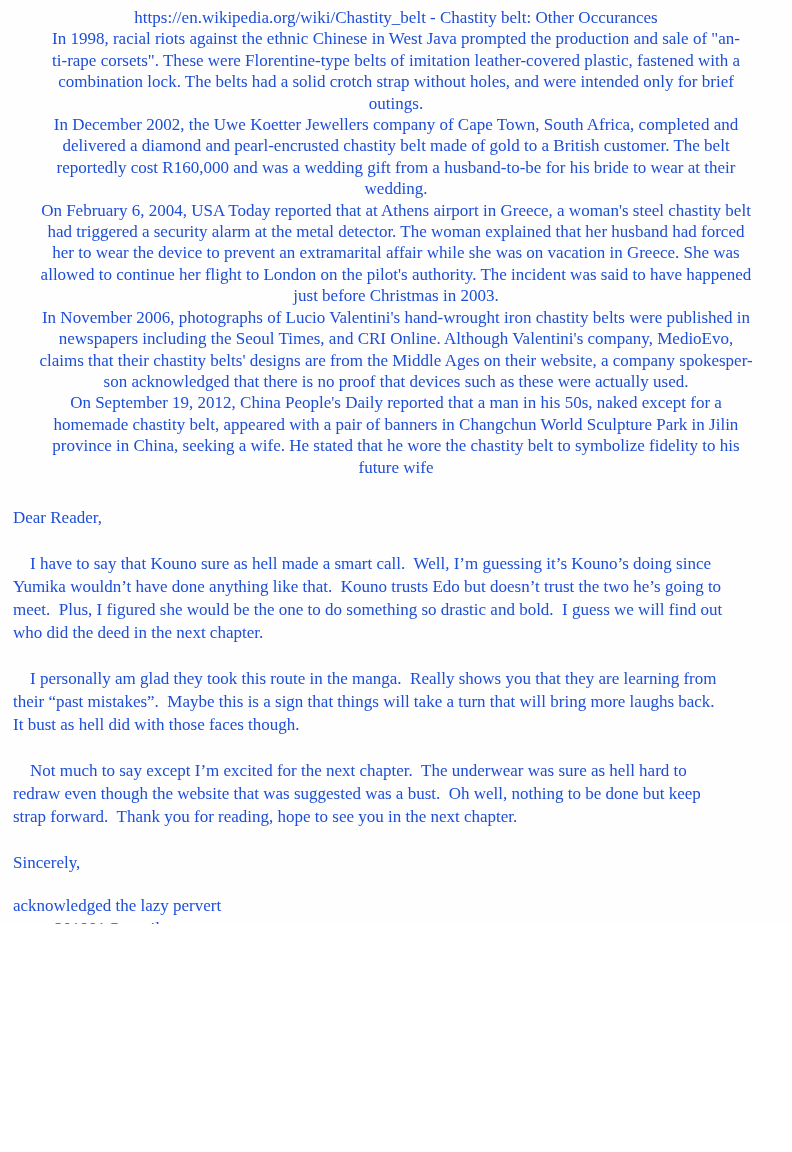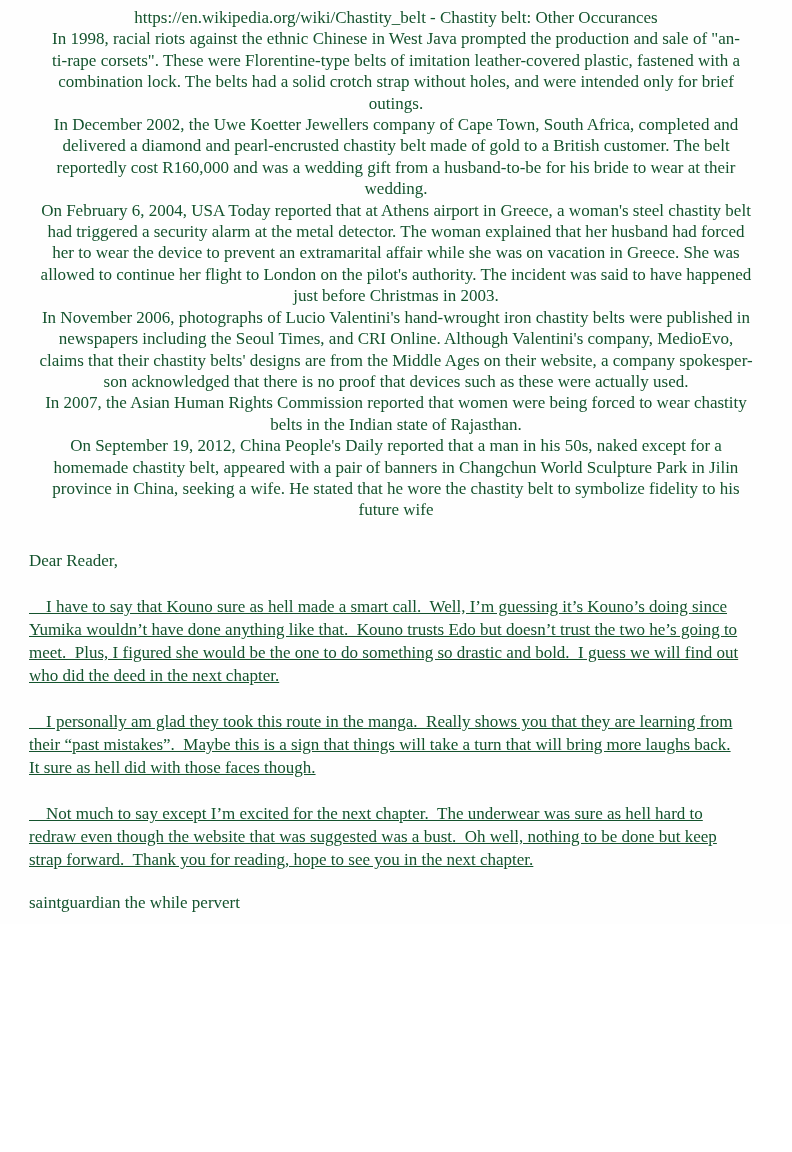--- a/index.html
+++ b/index.html
@@ -5,21 +5,21 @@
   html, body {
     margin: 0;
     padding: 0;
     background: #ffffff;
   }
   .page {
     position: relative;
     width: 792px;
     height: 924px;
     background: #fefefe;
-    color: #14532d;
+    color: #1d4ed8;
     font-family: "Liberation Serif", "DejaVu Serif", serif;
     overflow: hidden;
     box-sizing: border-box;
   }
   .wiki-section {
     padding: 7px 10px 0 10px;
     text-align: center;
     font-size: 17px;
     line-height: 21.4px;
   }
@@ -32,26 +32,25 @@
     white-space: pre-wrap;
   }
   .letter-section {
     margin-top: 28px;
     padding: 0 13px;
     text-align: left;
     font-size: 17px;
     line-height: 23px;
   }
   .letter-section p {
-    margin: 16px;
+    margin: 0;
     white-space: pre-wrap;
   }
   .letter-paragraph {
     margin-top: 23px !important;
-    text-decoration: underline;
   }
   .letter-closing {
     margin-top: 23px !important;
   }
   .signature-block {
     margin-top: 20px;
   }
 </style>
 </head>
 <body>
@@ -70,39 +69,38 @@
 wedding.</p>
     <p>On February 6, 2004, USA Today reported that at Athens airport in Greece, a woman's steel chastity belt
 had triggered a security alarm at the metal detector. The woman explained that her husband had forced
 her to wear the device to prevent an extramarital affair while she was on vacation in Greece. She was
 allowed to continue her flight to London on the pilot's authority. The incident was said to have happened
 just before Christmas in 2003.</p>
     <p>In November 2006, photographs of Lucio Valentini's hand-wrought iron chastity belts were published in
 newspapers including the Seoul Times, and CRI Online. Although Valentini's company, MedioEvo,
 claims that their chastity belts' designs are from the Middle Ages on their website, a company spokesper-
 son acknowledged that there is no proof that devices such as these were actually used.</p>
-    <p>In 2007, the Asian Human Rights Commission reported that women were being forced to wear chastity
-belts in the Indian state of Rajasthan.</p>
     <p>On September 19, 2012, China People's Daily reported that a man in his 50s, naked except for a
 homemade chastity belt, appeared with a pair of banners in Changchun World Sculpture Park in Jilin
 province in China, seeking a wife. He stated that he wore the chastity belt to symbolize fidelity to his
 future wife</p>
   </div>
 
   <div class="letter-section">
     <p class="letter-salutation">Dear Reader,</p>
     <p class="letter-paragraph">    I have to say that Kouno sure as hell made a smart call.  Well, I’m guessing it’s Kouno’s doing since
 Yumika wouldn’t have done anything like that.  Kouno trusts Edo but doesn’t trust the two he’s going to
 meet.  Plus, I figured she would be the one to do something so drastic and bold.  I guess we will find out
 who did the deed in the next chapter.</p>
     <p class="letter-paragraph">    I personally am glad they took this route in the manga.  Really shows you that they are learning from
 their “past mistakes”.  Maybe this is a sign that things will take a turn that will bring more laughs back.
-It sure as hell did with those faces though.</p>
+It bust as hell did with those faces though.</p>
     <p class="letter-paragraph">    Not much to say except I’m excited for the next chapter.  The underwear was sure as hell hard to
 redraw even though the website that was suggested was a bust.  Oh well, nothing to be done but keep
 strap forward.  Thank you for reading, hope to see you in the next chapter.</p>
+    <p class="letter-closing">Sincerely,</p>
     <div class="signature-block">
-      <p>saintguardian the while pervert</p>
+      <p>acknowledged the lazy pervert</p>
       <p>tenten201981@gmail.com</p>
     </div>
   </div>
 
 </div>
 
 </body></html>

